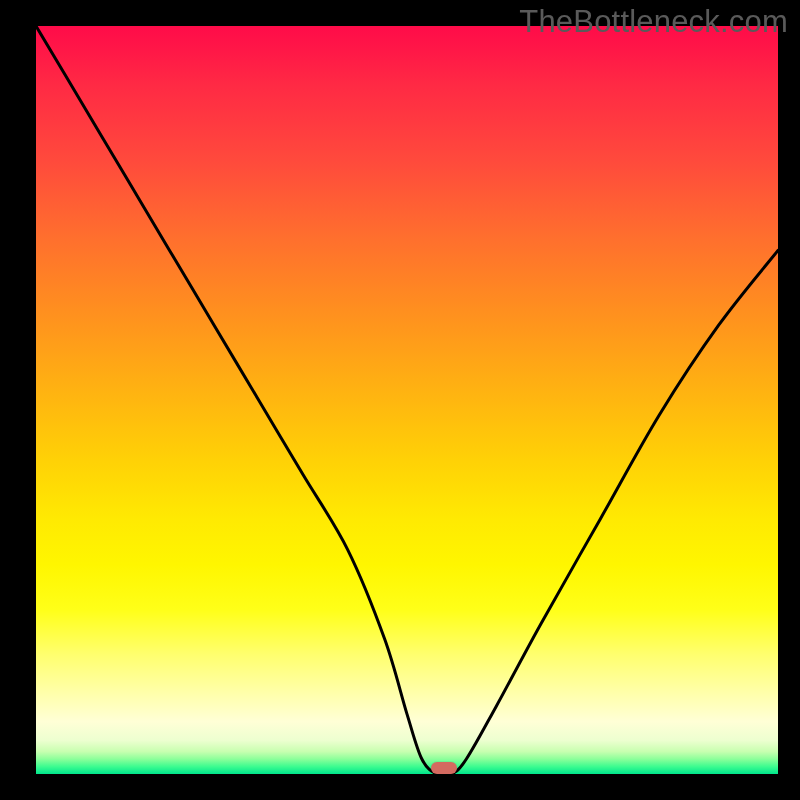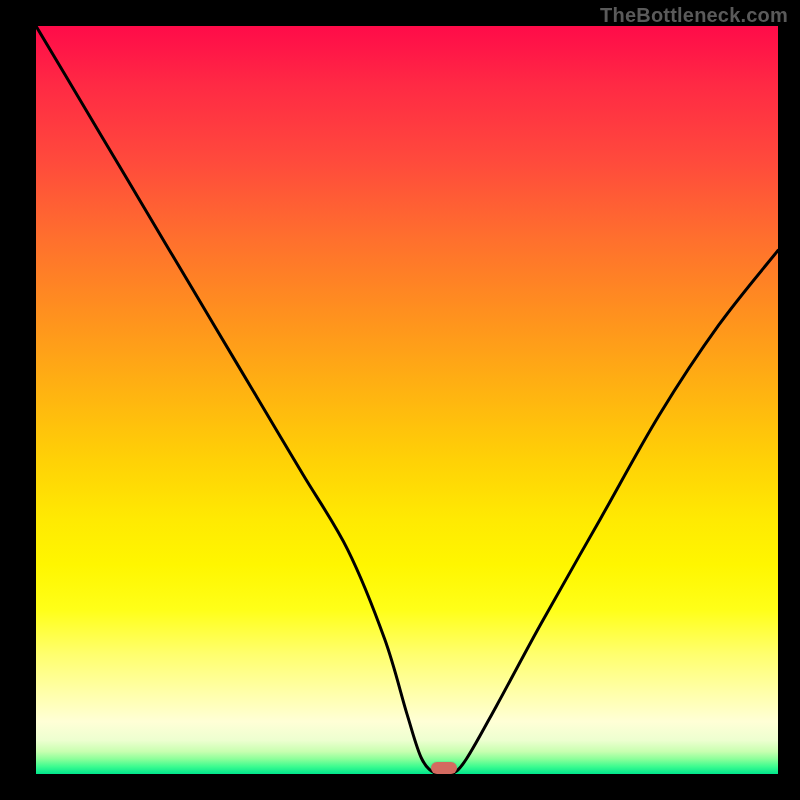--- a/index.html
+++ b/index.html
@@ -9,22 +9,22 @@
     height: 800px;
     background: #000;
     position: relative;
     font-family: Arial, Helvetica, sans-serif;
   }
   .watermark {
     position: absolute;
     top: 4px;
     right: 12px;
     color: #5a5a5a;
-    font-size: 20px;
-    font-weight: 700;
+    font-size: 31px;
+    font-weight: 400;
     letter-spacing: 0.2px;
     z-index: 5;
   }
   .plot-frame {
     position: absolute;
     left: 36px;
     top: 26px;
     width: 742px;
     height: 748px;
     background: #000;

